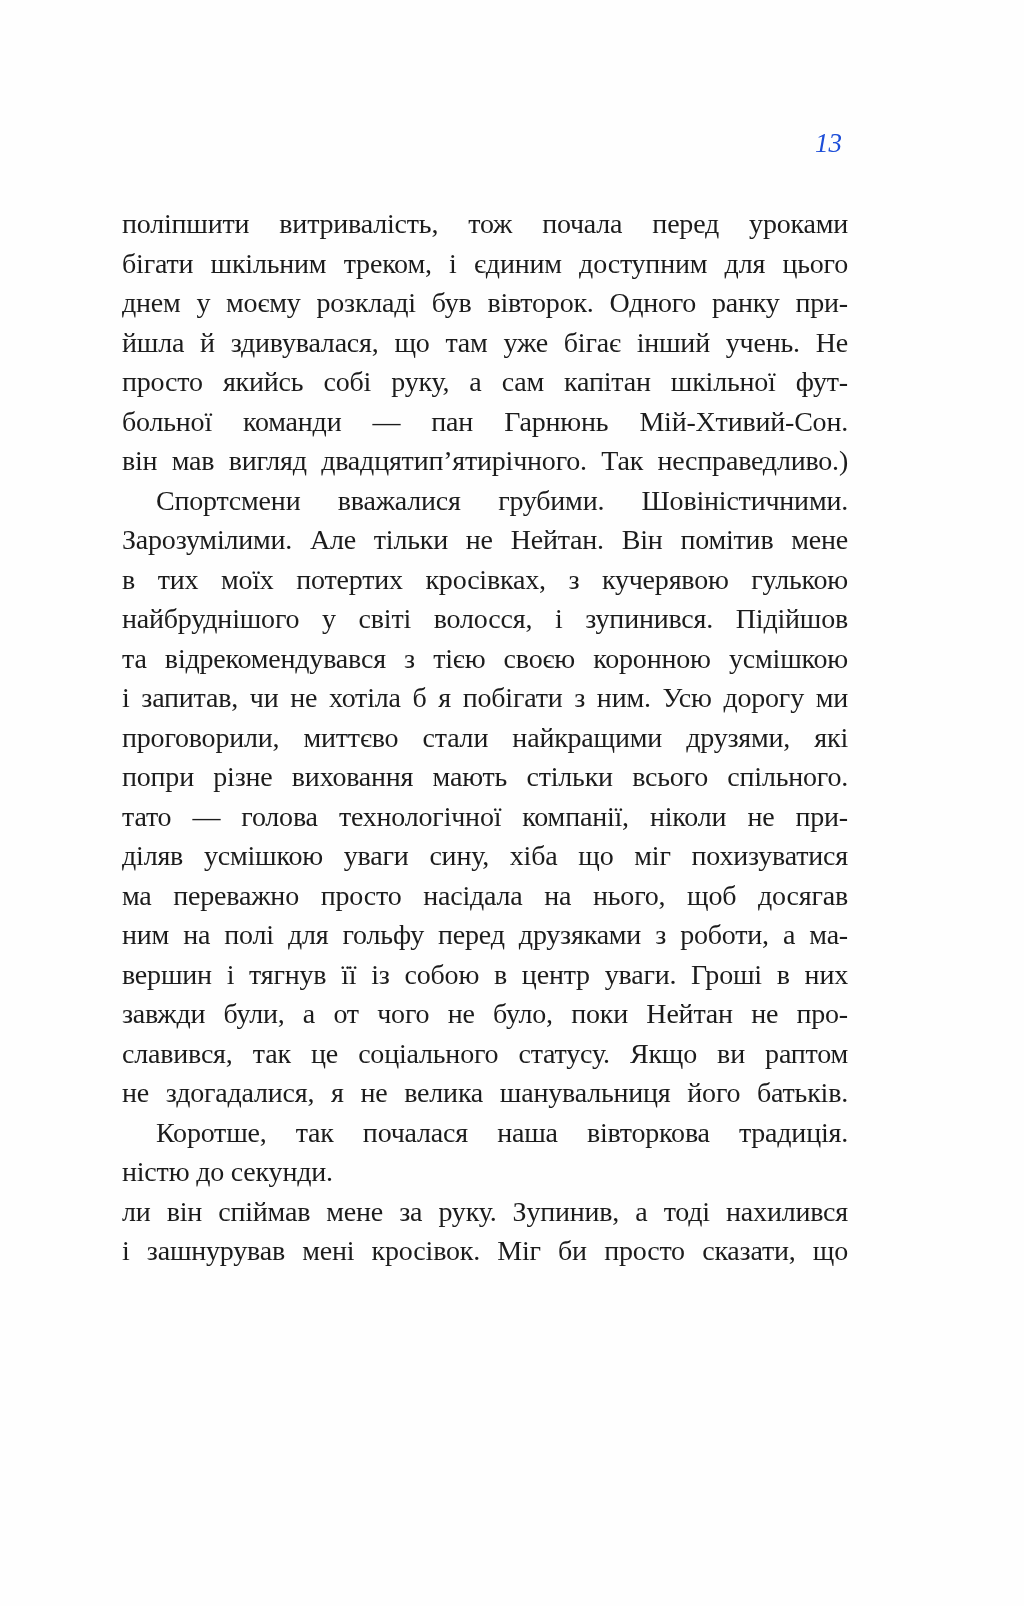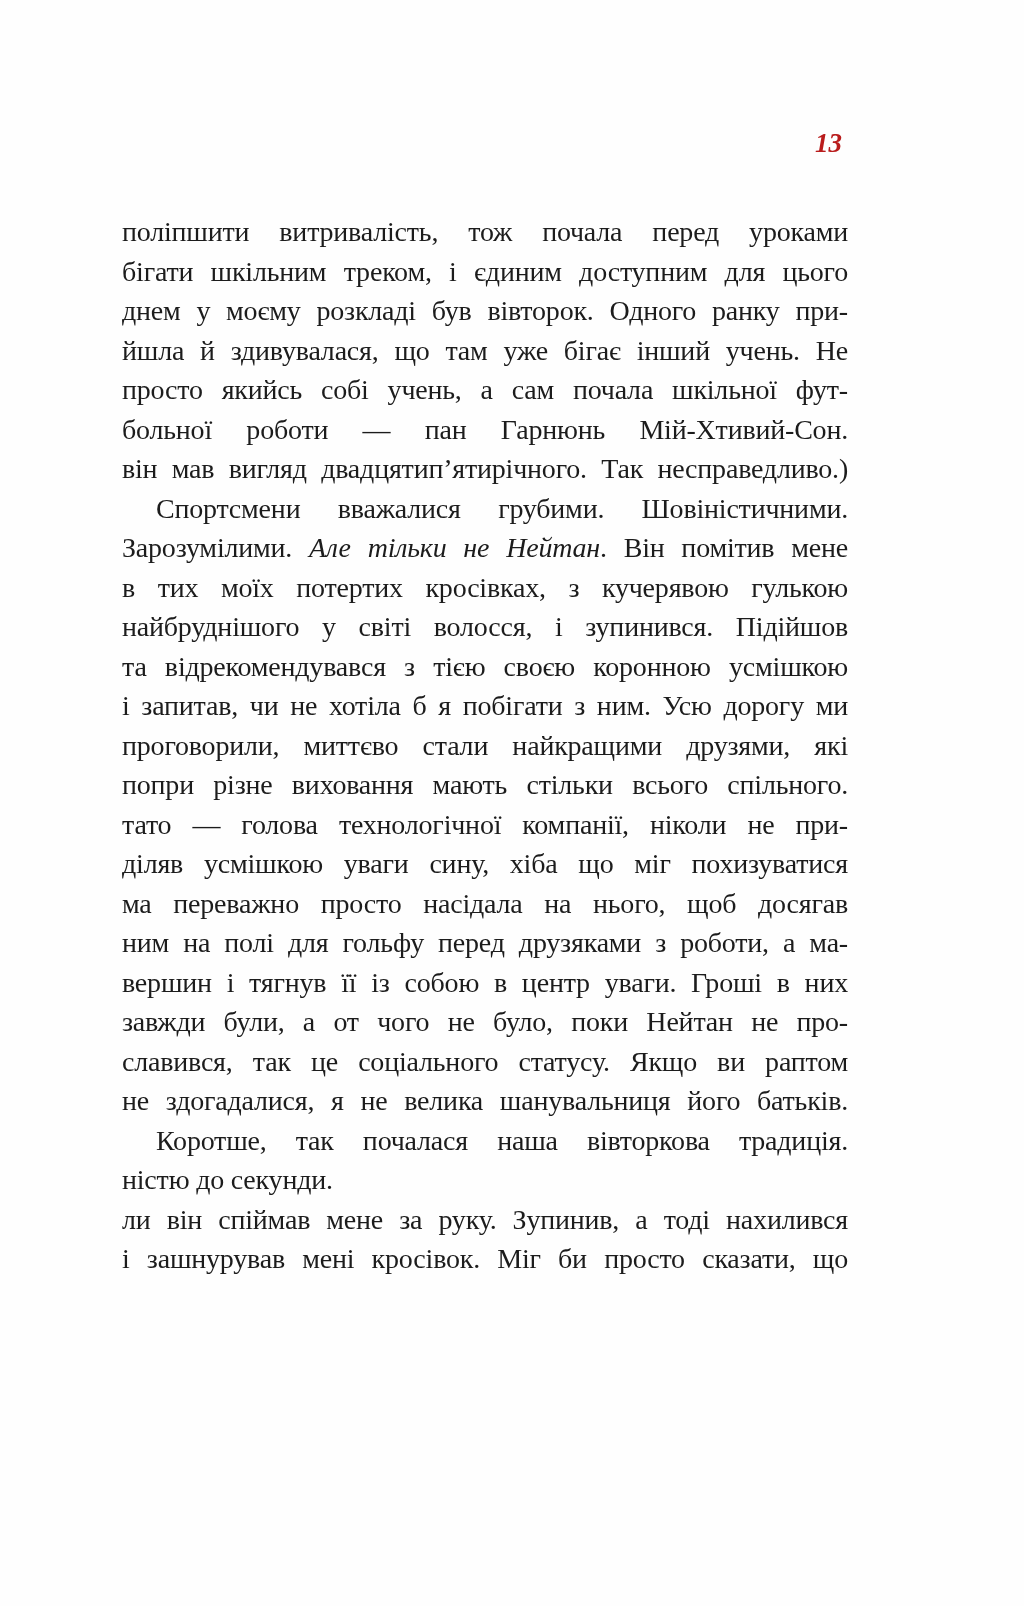--- a/index.html
+++ b/index.html
@@ -22,58 +22,56 @@
   }
   .folio {
     position: absolute;
     top: 128px;
     left: 0;
     width: 842px;
     text-align: right;
     font-style: italic;
     font-size: 27px;
     line-height: 30px;
-    color: #b91c1c;
-    font-weight: bold;
+    color: #1d4ed8;
   }
   .text-block {
     position: absolute;
-    top: 212px;
+    top: 204px;
     left: 122px;
     width: 726px;
   }
   .line {
     font-size: 28px;
     line-height: 39.5px;
     letter-spacing: -0.2px;
     text-align: justify;
     text-align-last: justify;
   }
   .line.indent {
     text-indent: 34px;
   }
   .line.last {
     text-align-last: left;
   }
   .em {
-    font-style: italic;
   }
 </style>
 </head>
 <body>
 
 <main class="page">
   <div class="folio">13</div>
   <section class="text-block">
       <div class="line"><span>поліпшити витривалість, тож почала перед уроками</span></div>
       <div class="line"><span>бігати шкільним треком, і єдиним доступним для цього</span></div>
       <div class="line"><span>днем у моєму розкладі був вівторок. Одного ранку при-</span></div>
       <div class="line"><span>йшла й здивувалася, що там уже бігає інший учень. Не</span></div>
-      <div class="line"><span>просто якийсь собі учень, а сам почала шкільної фут-</span></div>
-      <div class="line"><span>больної роботи — пан Гарнюнь Мій-Хтивий-Сон.</span></div>
+      <div class="line"><span>просто якийсь собі руку, а сам капітан шкільної фут-</span></div>
+      <div class="line"><span>больної команди — пан Гарнюнь Мій-Хтивий-Сон.</span></div>
       <div class="line"><span>він мав вигляд двадцятип’ятирічного. Так несправедливо.)</span></div>
       <div class="line indent"><span>Спортсмени вважалися грубими. Шовіністичними.</span></div>
       <div class="line"><span>Зарозумілими. </span><span class="em">Але тільки не Нейтан</span><span>. Він помітив мене</span></div>
       <div class="line"><span>в тих моїх потертих кросівках, з кучерявою гулькою</span></div>
       <div class="line"><span>найбруднішого у світі волосся, і зупинився. Підійшов</span></div>
       <div class="line"><span>та відрекомендувався з тією своєю коронною усмішкою</span></div>
       <div class="line"><span>і запитав, чи не хотіла б я побігати з ним. Усю дорогу ми</span></div>
       <div class="line"><span>проговорили, миттєво стали найкращими друзями, які</span></div>
       <div class="line"><span>попри різне виховання мають стільки всього спільного.</span></div>
       <div class="line"><span>тато — голова технологічної компанії, ніколи не при-</span></div>

